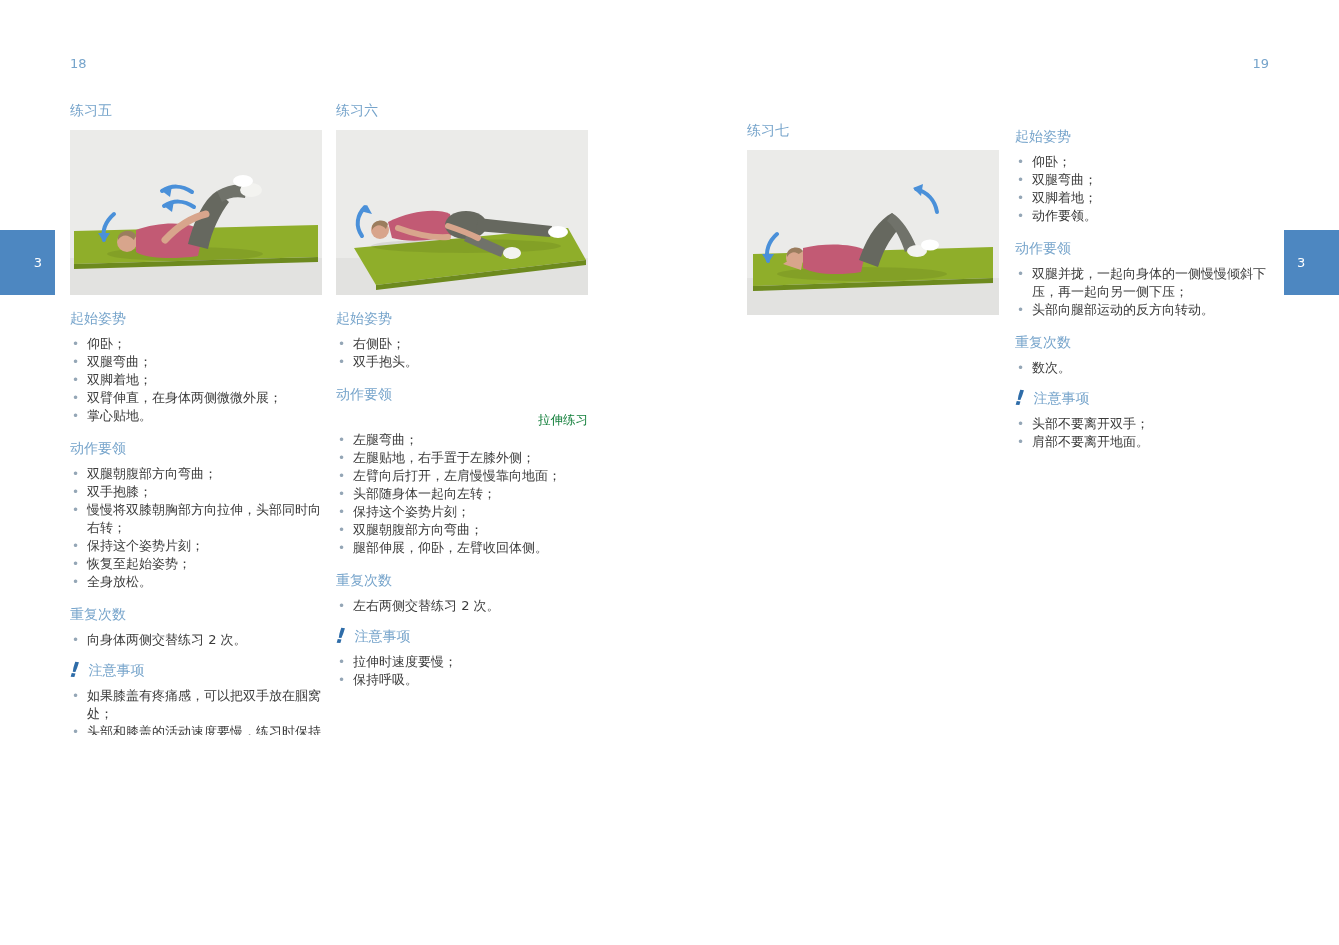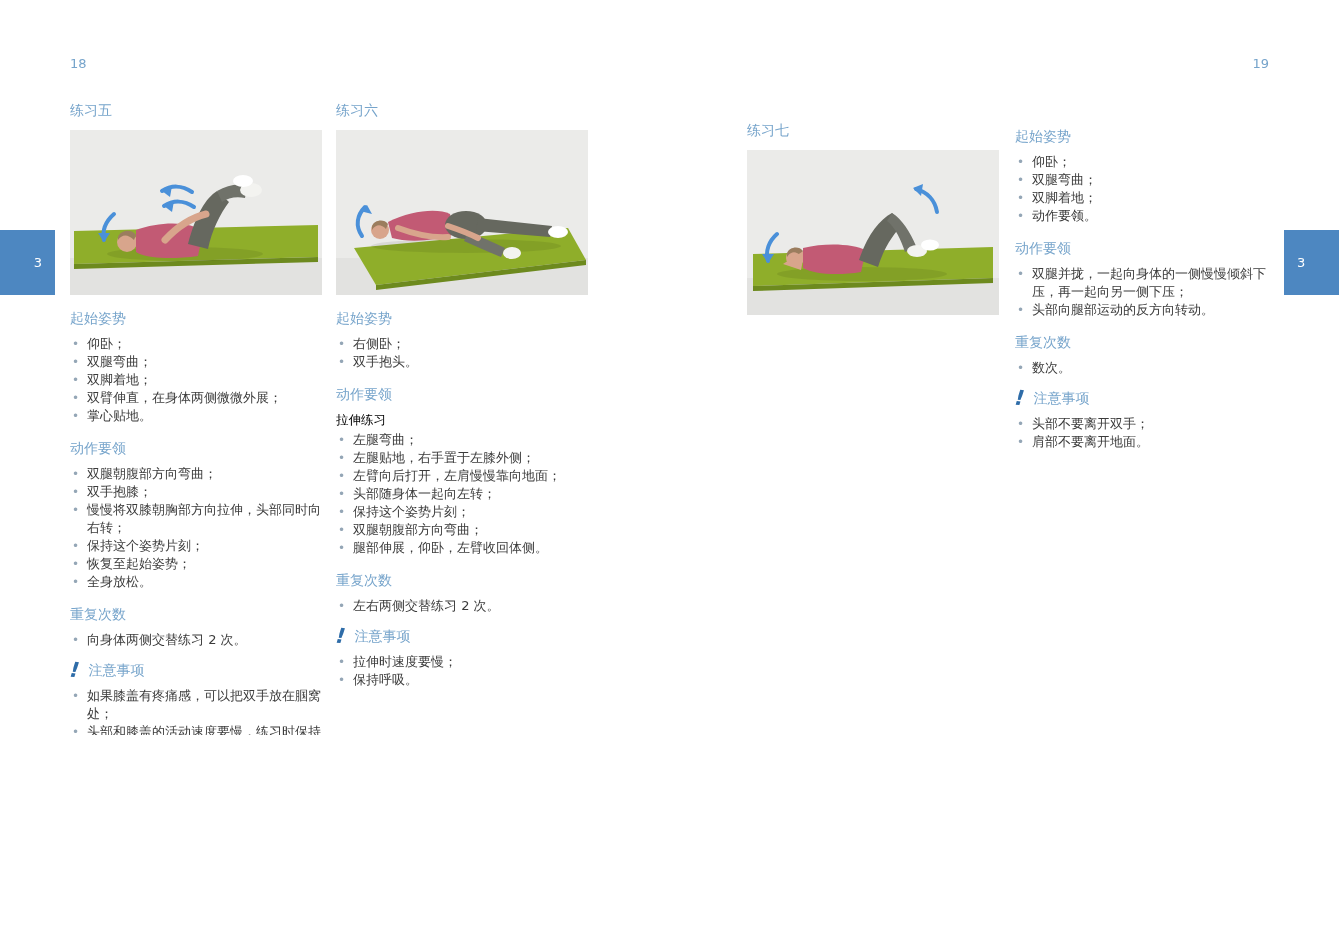--- a/index.html
+++ b/index.html
@@ -28,21 +28,21 @@
   h3.sec { font-size:14px; font-weight:normal; color:#76a4cb; margin:15px 0 9px 0; line-height:16px; }
   h3.sec.first { margin-top:0; }
   h3.sec.warn { margin-top:13px; }
   .bang { color:#2e6ca8; font-weight:bold; font-style:italic; font-size:21px;
           display:inline-block; transform:rotate(6deg); margin-right:9px; vertical-align:-2px; line-height:14px; }
 
   ul.blist { list-style:none; margin:0; padding:0; font-size:13px; color:#3b3b3b; }
   ul.blist li { position:relative; padding-left:17px; line-height:18px; }
   ul.blist li::before { content:"\2022"; position:absolute; left:2px; top:0;
                         color:#94a6b6; font-size:12px; }
-  p.intro { font-size:12.5px; color:#000000; margin:0 0 2px 0; line-height:18px; }
+  p.intro { font-size:12.5px; color:#15803d; margin:0 0 2px 0; line-height:18px;text-align:right; }
 </style>
 </head>
 <body>
 
 <div class="page">
 
   <div class="pagenum pn-left">18</div>
   <div class="pagenum pn-right">19</div>
 
   <div class="tab tab-left">

